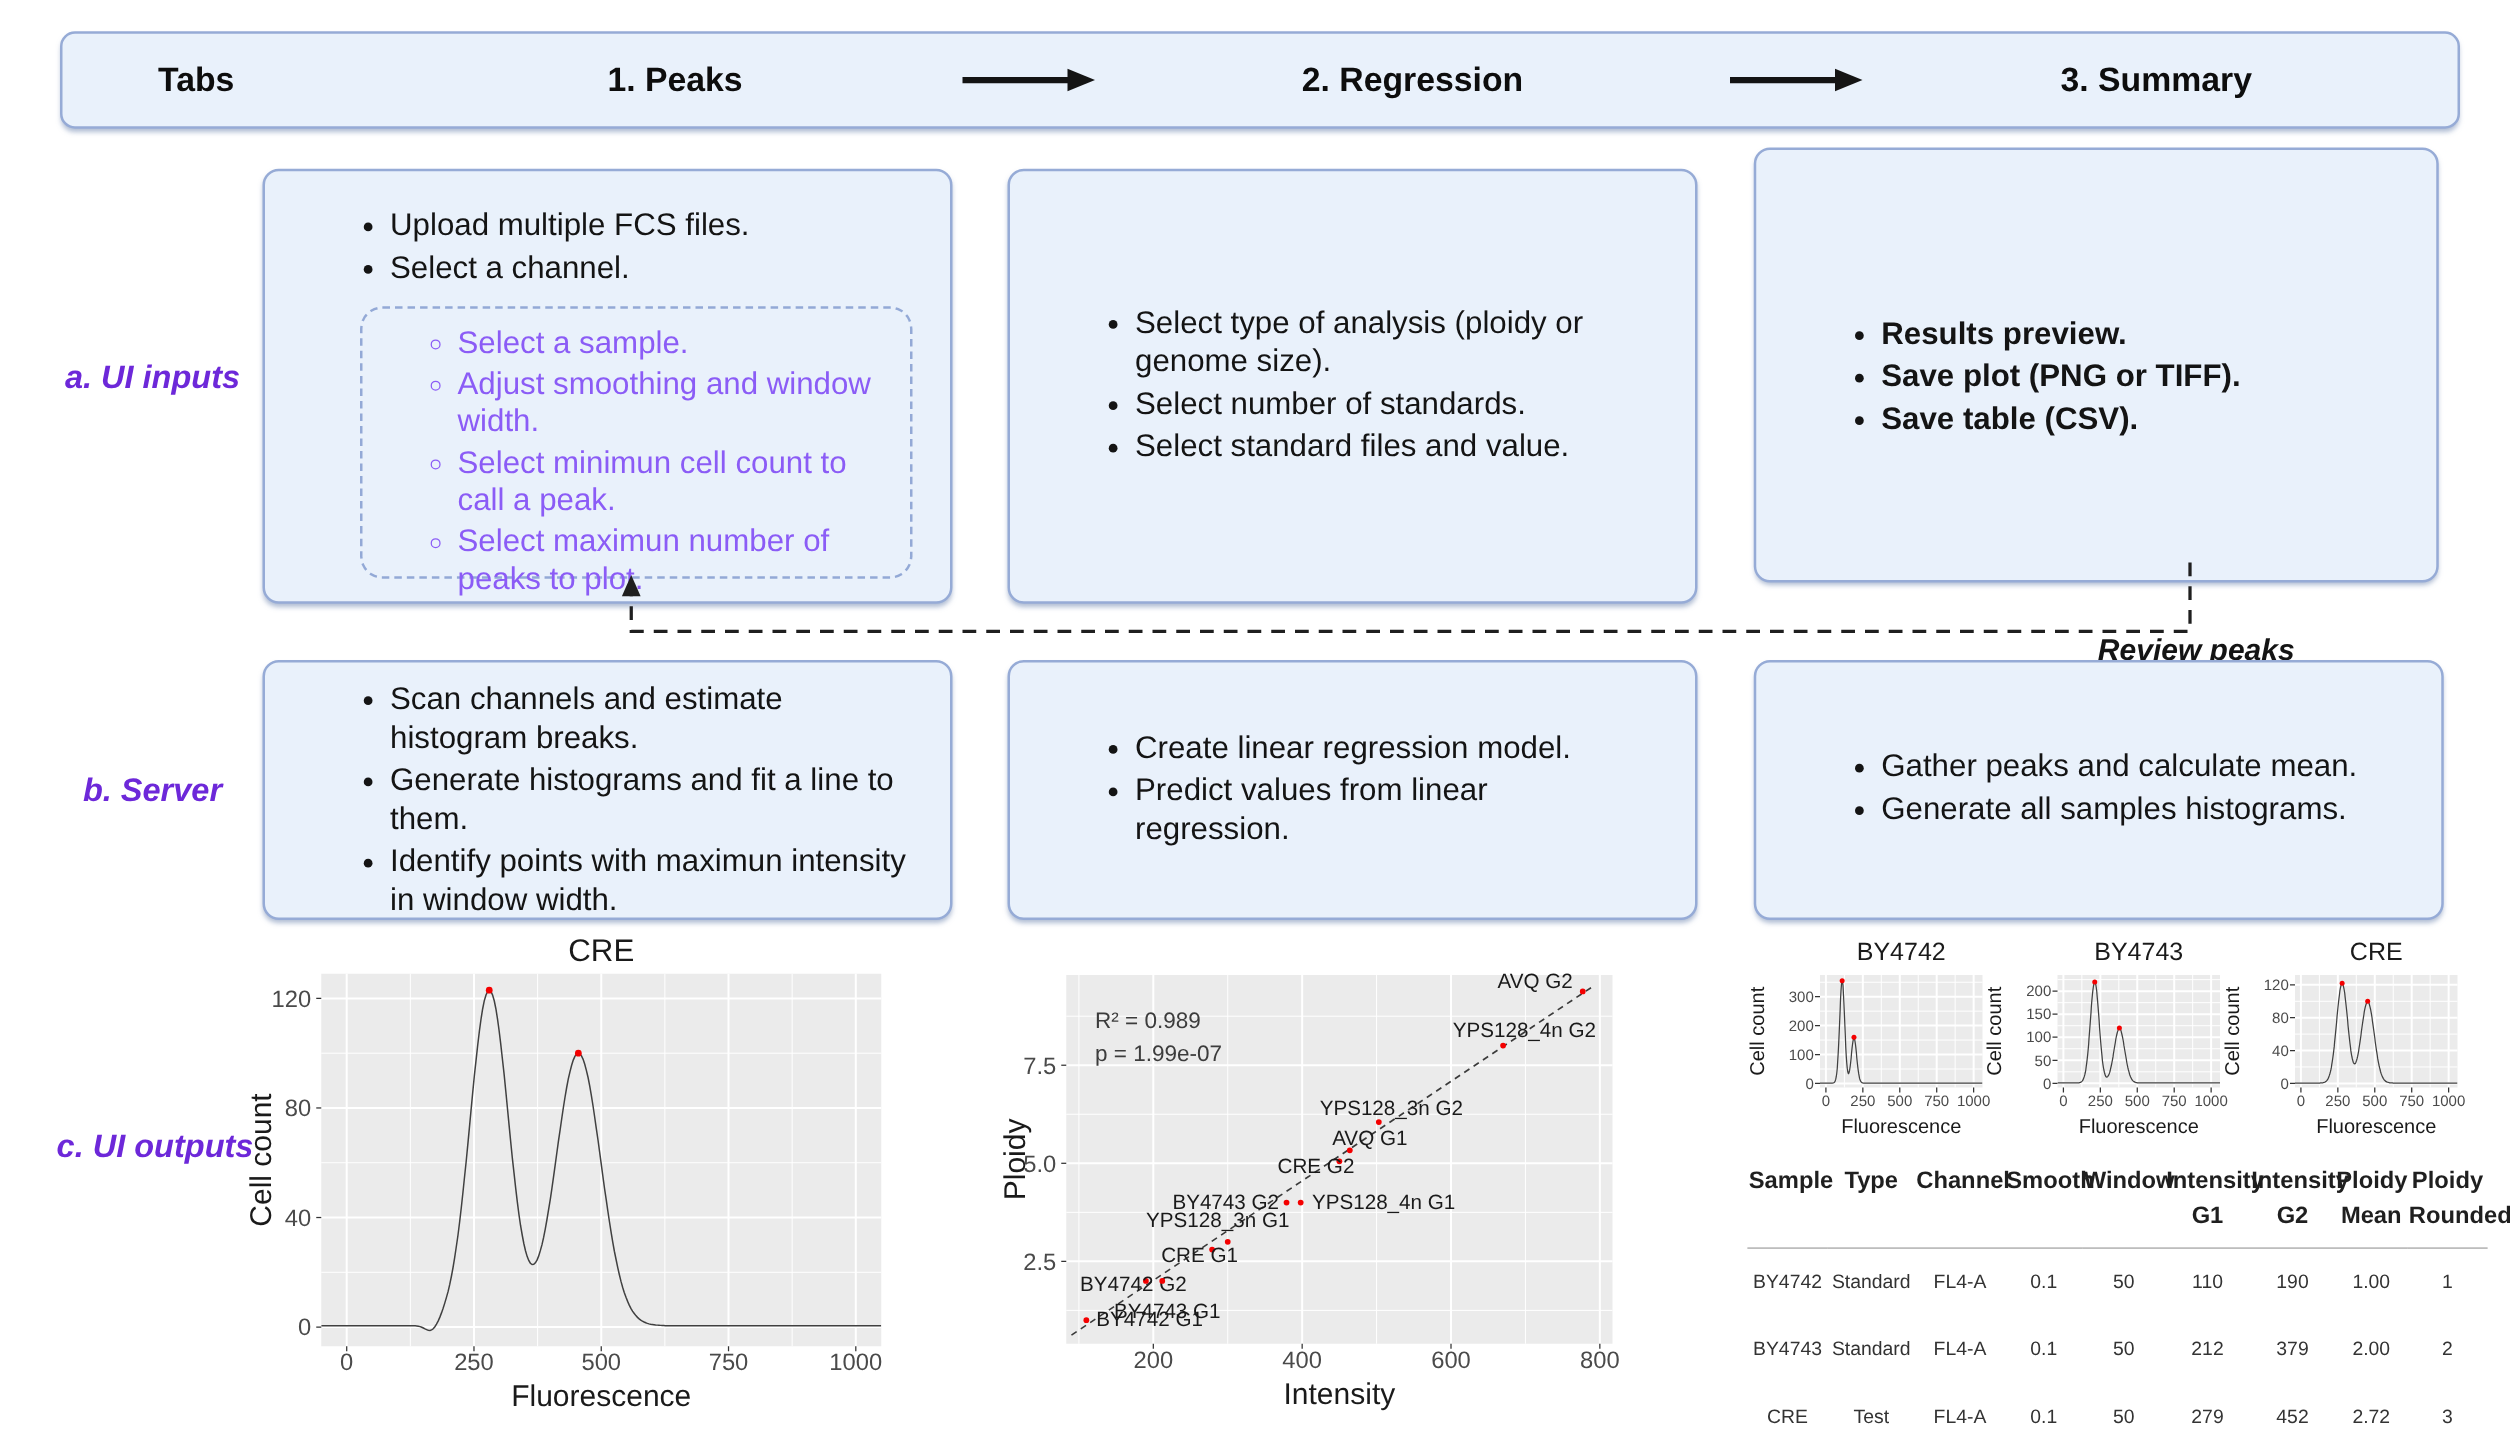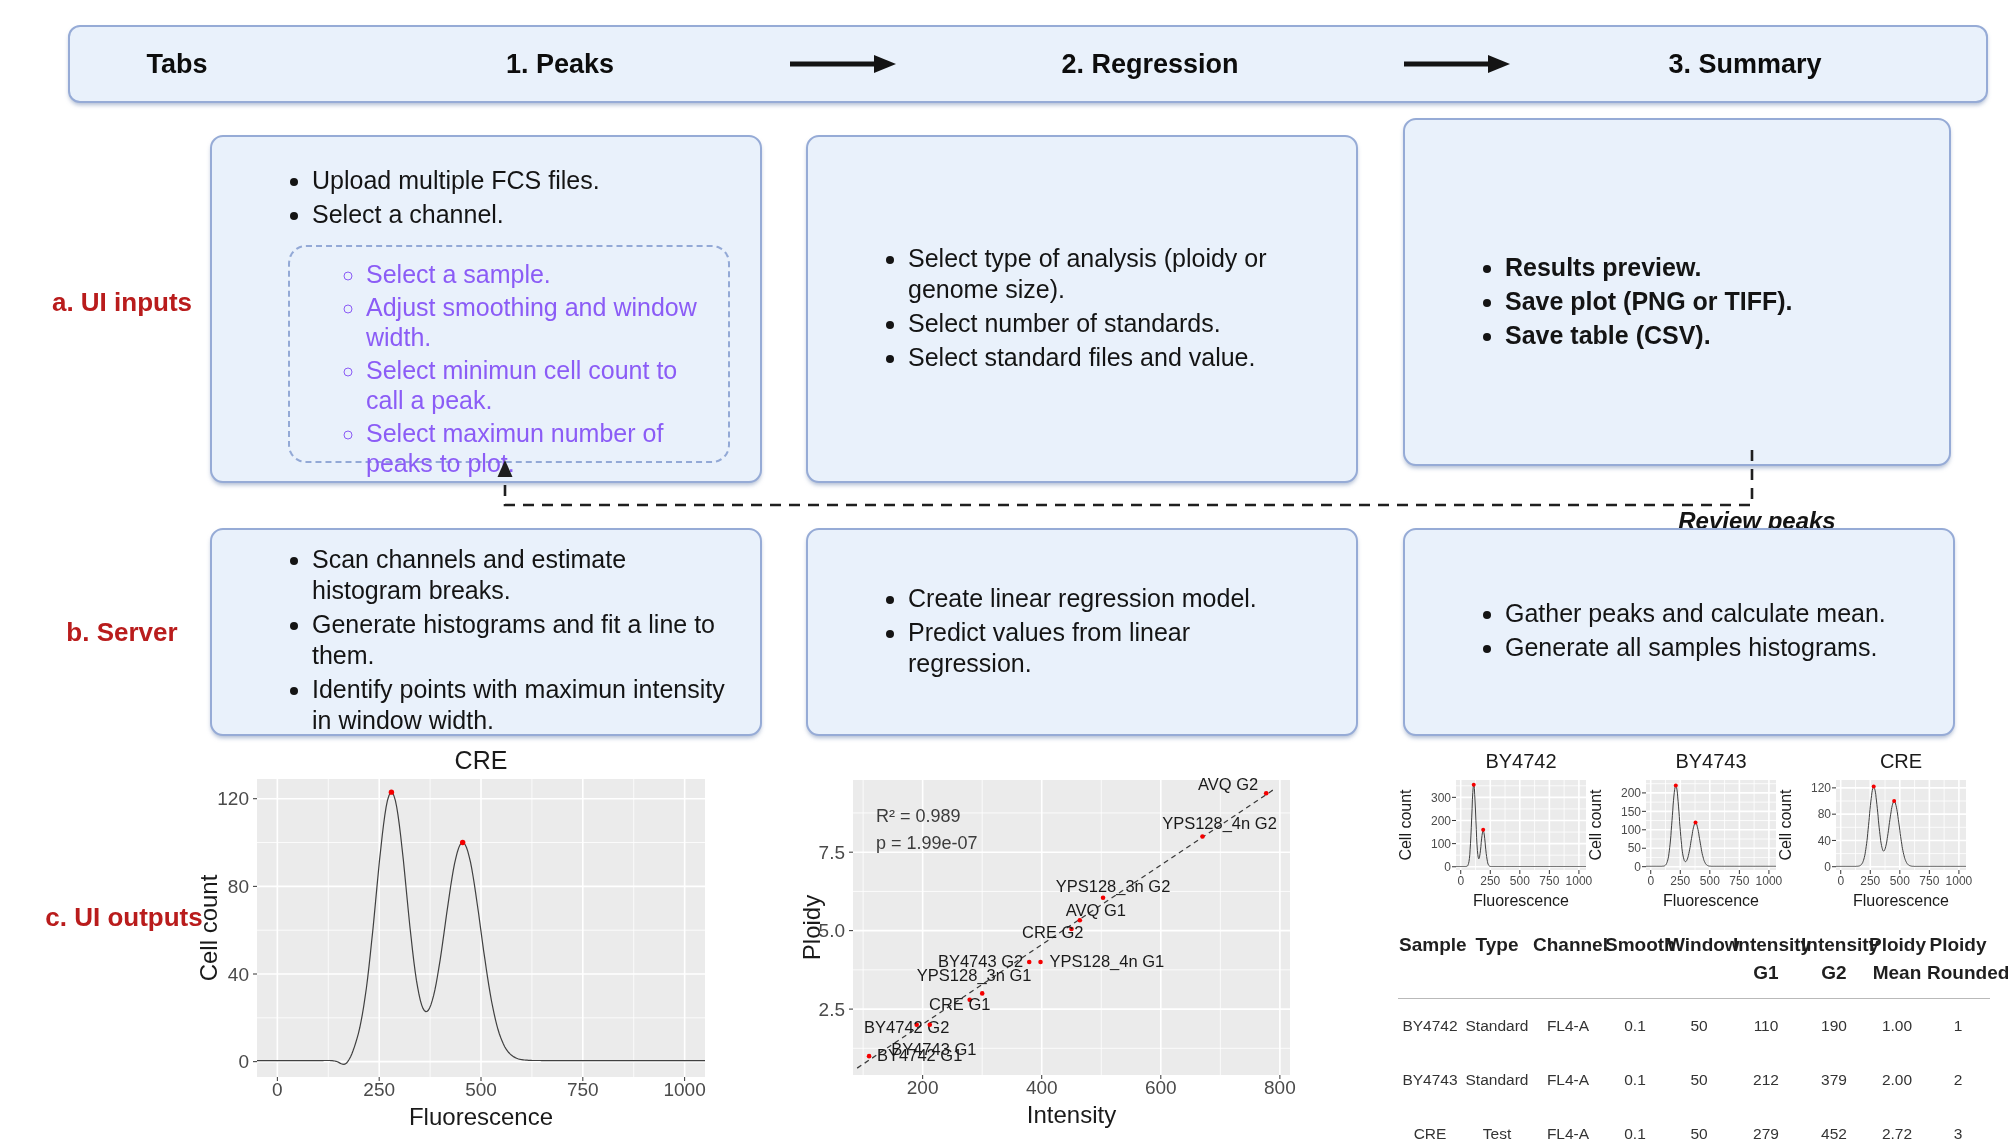--- a/index.html
+++ b/index.html
@@ -1,23 +1,23 @@
 <!DOCTYPE html>
 <html><head>
 <meta charset="utf-8">
 <style>
   html,body{margin:0;padding:0;background:#fff;}
   #page{position:relative;width:2008px;height:1146px;background:#fff;overflow:hidden;
         font-family:"Liberation Sans","DejaVu Sans",sans-serif;color:#141414;}
   .bluebox{position:absolute;background:#e9f1fb;border:2px solid #96abd6;border-radius:13px;
            box-shadow:0 3px 4px -1px rgba(110,133,175,.55);box-sizing:border-box;}
-  #banner{left:48px;top:25px;width:1920px;height:78px;border-radius:12px;margin-left:20px;}
+  #banner{left:48px;top:25px;width:1920px;height:78px;border-radius:12px;}
   .banner-item{position:absolute;top:0;height:74px;display:flex;align-items:center;justify-content:center;
                font-weight:bold;font-size:27px;color:#0d0d0d;}
-  .row-label{position:absolute;font-weight:bold;font-size:26px;color:#b91c1c;text-align:center;transform:translate(-50%,-50%);white-space:nowrap;}
+  .row-label{position:absolute;font-weight:bold;font-size:26px;color:#6d28d9;text-align:center;transform:translate(-50%,-50%);white-space:nowrap;font-style:italic;}
   .bullets{margin:0;padding-left:44px;font-size:25px;line-height:1.24;color:#141414;list-style:disc;}
   .bullets li{margin-bottom:3px;}
   .box-pad{padding:28px 36px 0 56px;box-sizing:border-box;}
   .vcenter{display:flex;flex-direction:column;justify-content:center;}
   #dashed-sub{position:absolute;left:76px;top:108px;width:442px;height:218px;border:2.5px dashed #93a9d6;
               border-radius:18px;box-sizing:border-box;padding:12px 30px 0 36px;}
   #dashed-sub ul{margin:0;padding-left:40px;font-size:25px;line-height:1.22;list-style:circle;color:#8b5cf6;}
   #dashed-sub li{margin-bottom:2px;}
   .note{position:absolute;left:252px;top:386px;width:200px;text-align:center;font-style:italic;
         font-size:24px;line-height:1.28;color:#141414;}

